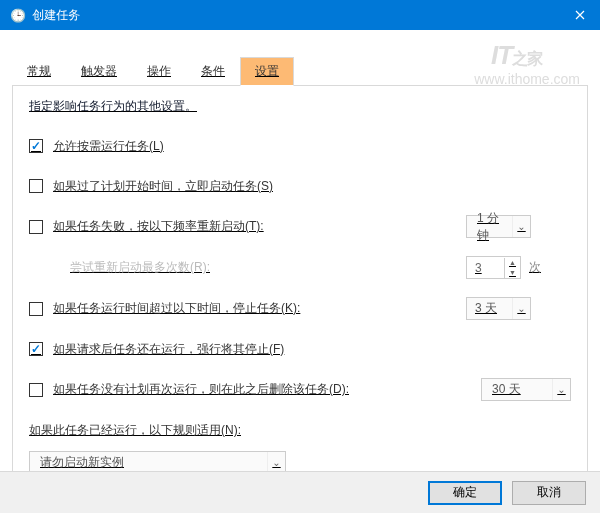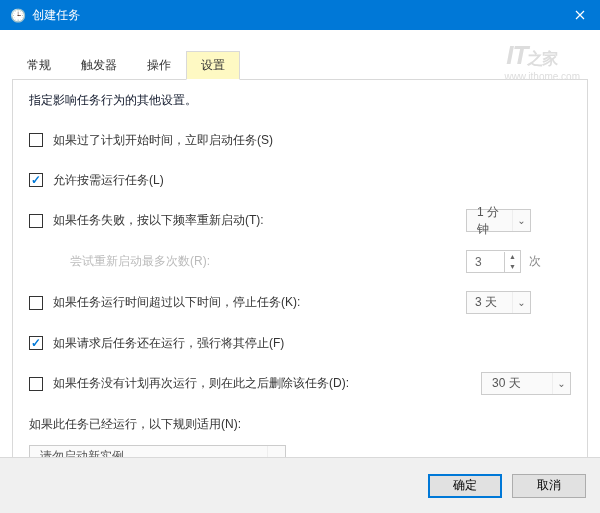--- a/index.html
+++ b/index.html
@@ -4,46 +4,46 @@
 <style>
 * { box-sizing: border-box; margin: 0; padding: 0; font-family: "Microsoft YaHei", "Segoe UI", sans-serif; }
 body { background: #fff; width: 600px; height: 513px; overflow: hidden; position: relative; }
 .titlebar { background: #0078d7; color: #fff; height: 30px; display: flex; align-items: center; padding: 0 10px; font-size: 12px; }
 .titlebar .icon { margin-right: 6px; font-size: 13px; }
 .titlebar .spacer { flex: 1; }
 .titlebar .close { width: 40px; height: 30px; display: flex; align-items: center; justify-content: center; cursor: pointer; margin-right: -10px; }
 .watermark { position: absolute; top: 40px; right: 20px; text-align: center; color: #ccc; pointer-events: none; z-index: 10; }
 .watermark .logo { font-size: 26px; font-weight: bold; font-style: italic; color: #ddd; letter-spacing: -1px; }
 .watermark .logo .zhi { font-size: 16px; font-style: normal; vertical-align: baseline; }
-.watermark .url { font-size: 10px; color: #ddd; margin-left: 21px; }
-.content { padding: 20px 12px 0 12px; }
+.watermark .url { font-size: 14px; color: #ddd; margin-left: 21px; }
+.content { padding: 26px 12px 0 12px; text-decoration: underline; }
 .tabs { display: flex; border-bottom: 1px solid #d9d9d9; font-size: 12px; position: relative; }
 .tab { padding: 5px 14px; border: 1px solid transparent; border-bottom: none; cursor: pointer; color: #333; position: relative; top: 1px; }
-.tab.active { border-color: #d9d9d9; background: #fef9c3; border-bottom: 1px solid #fff; }
+.tab.active { border-color: #d9d9d9; background: #fdba74; border-bottom: 1px solid #fff; }
 .tab-body { border: 1px solid #d9d9d9; border-top: none; padding: 12px 16px 16px 16px; height: 410px; }
 .desc { font-size: 12px; color: #0f172a; margin-bottom: 20px; }
 .row { display: flex; align-items: center; font-size: 12px; color: #333; margin-bottom: 18px; min-height: 22px; }
 .checkbox { width: 14px; height: 14px; border: 1px solid #333; margin-right: 10px; display: inline-flex; align-items: center; justify-content: center; cursor: pointer; flex-shrink: 0; }
 .checkbox.checked::after { content: "✓"; color: #0078d7; font-size: 12px; font-weight: bold; line-height: 1; }
 .label { flex: 0 0 auto; }
 .label.disabled { color: #bbb; margin-left: 17px; }
 .row .gap { flex: 1; }
 .combo { display: inline-flex; align-items: center; border: 1px solid #ccc; background: #fafafa; height: 23px; font-size: 12px; color: #555; cursor: pointer; }
 .combo .val { padding: 0 10px; flex: 1; }
 .combo .arrow { width: 18px; text-align: center; color: #666; font-size: 10px; border-left: 1px solid #eee; line-height: 21px; }
 .combo.sm { width: 65px; }
 .combo.smv .val { padding: 0 8px; }
 .spinner { display: inline-flex; align-items: center; border: 1px solid #ccc; background: #fff; height: 23px; width: 55px; font-size: 12px; color: #666; }
 .spinner .val { padding: 0 8px; flex: 1; }
 .spinner .arrows { width: 16px; display: flex; flex-direction: column; border-left: 1px solid #ccc; }
 .spinner .arrows span { font-size: 7px; text-align: center; line-height: 10px; color: #666; cursor: pointer; }
 .suffix { margin-left: 8px; color: #888; font-size: 12px; }
 .indent { padding-left: 24px; }
 .select-wide { width: 257px; }
-.footer { position: absolute; bottom: 0; left: 0; right: 0; background: #f0f0f0; border-top: 1px solid #d9d9d9; height: 56px; display: flex; align-items: center; justify-content: flex-end; padding: 0 14px; gap: 10px; }
+.footer { position: absolute; bottom: 0; left: 0; right: 0; background: #f0f0f0; border-top: 1px solid #d9d9d9; height: 42px; display: flex; align-items: center; justify-content: flex-end; padding: 0 14px; gap: 10px; }
 .btn { min-width: 74px; height: 24px; border: 1px solid #adadad; background: #e1e1e1; font-size: 12px; cursor: pointer; }
 .btn.primary { border: 2px solid #0078d7; background: #e1e1e1; }
 .combo.wide2 { width: 90px; }
 </style>
 </head>
 <body>
 
 <div class="titlebar">
   <span class="icon">🕒</span>
   <span>创建任务</span>
@@ -58,34 +58,35 @@
 <div class="watermark">
   <div class="logo"><span>IT</span><span class="zhi">之家</span></div>
   <div class="url">www.ithome.com</div>
 </div>
 
 <div class="content">
   <div class="tabs">
     <div class="tab">常规</div>
     <div class="tab">触发器</div>
     <div class="tab">操作</div>
+    <div class="tab">条件</div>
     <div class="tab active">设置</div>
   </div>
 
   <div class="tab-body">
     <div class="desc">指定影响任务行为的其他设置。</div>
 
     <div class="row">
-      <span class="checkbox"></span>
-      <span class="label">如果过了计划开始时间，立即启动任务(S)</span>
+      <span class="checkbox checked"></span>
+      <span class="label">允许按需运行任务(L)</span>
     </div>
 
     <div class="row">
-      <span class="checkbox checked"></span>
-      <span class="label">允许按需运行任务(L)</span>
+      <span class="checkbox"></span>
+      <span class="label">如果过了计划开始时间，立即启动任务(S)</span>
     </div>
 
     <div class="row">
       <span class="checkbox"></span>
       <span class="label">如果任务失败，按以下频率重新启动(T):</span>
       <span class="gap"></span>
       <div class="combo sm">
         <span class="val">1 分钟</span>
         <span class="arrow">⌄</span>
       </div>

